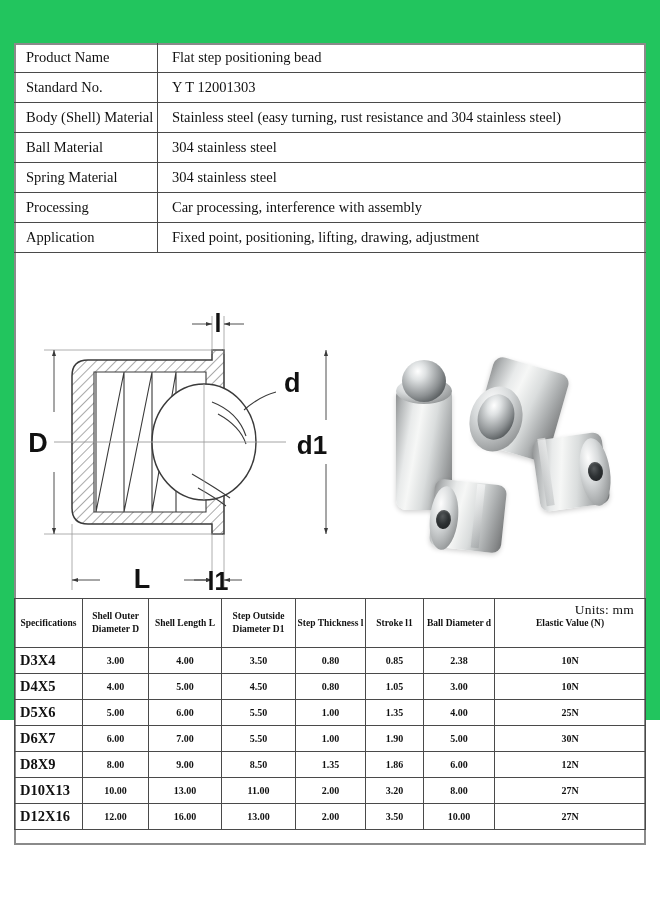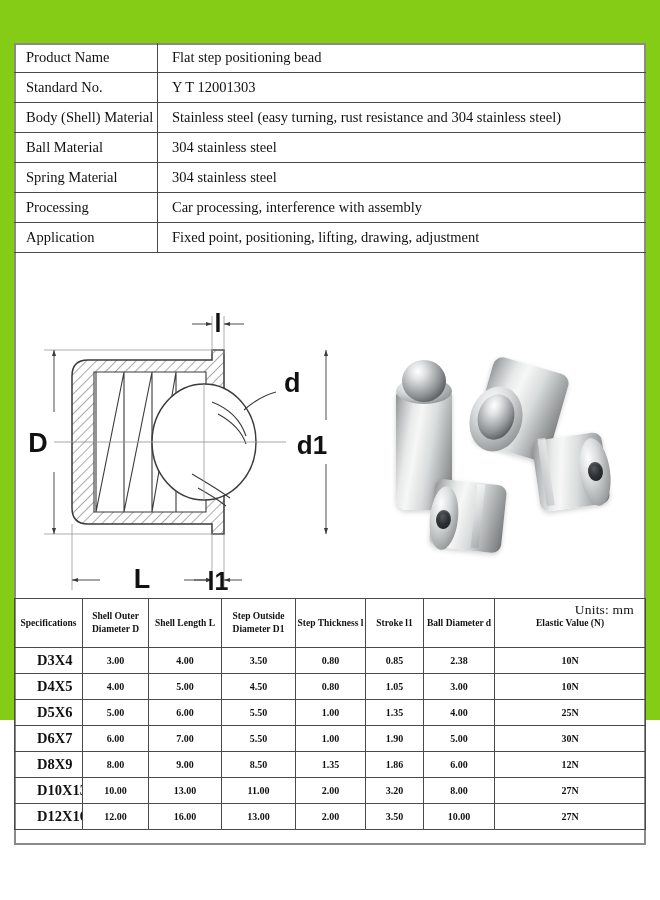--- a/index.html
+++ b/index.html
@@ -13,21 +13,21 @@
     height: 900px;
     overflow: hidden;
     font-family: "Liberation Serif", "DejaVu Serif", serif;
     color: #111111;
   }
 
   #sheet {
     position: relative;
     width: 660px;
     height: 720px;
-    background: #84cc16;
+    background: #22c55e;
   }
 
   
   #frame {
     position: absolute;
     left: 14px;
     top: 43px;
     width: 632px;
     height: 802px;
     border: 2px solid #8a8a8a;
@@ -156,21 +156,21 @@
     padding: 2px 1px;
   }
   #spec-table td {
     height: 25px;
     font-size: 10px;
     font-weight: bold;
     padding: 0 1px;
   }
   #spec-table td.spec-name {
     text-align: left;
-    padding-left: 22px;
+    padding-left: 5px;
     font-size: 14.5px;
   }
   #spec-table col.c0 { width: 68px; }
   #spec-table col.c1 { width: 66px; }
   #spec-table col.c2 { width: 73px; }
   #spec-table col.c3 { width: 74px; }
   #spec-table col.c4 { width: 70px; }
   #spec-table col.c5 { width: 58px; }
   #spec-table col.c6 { width: 71px; }
   #spec-table col.c7 { width: auto; }

